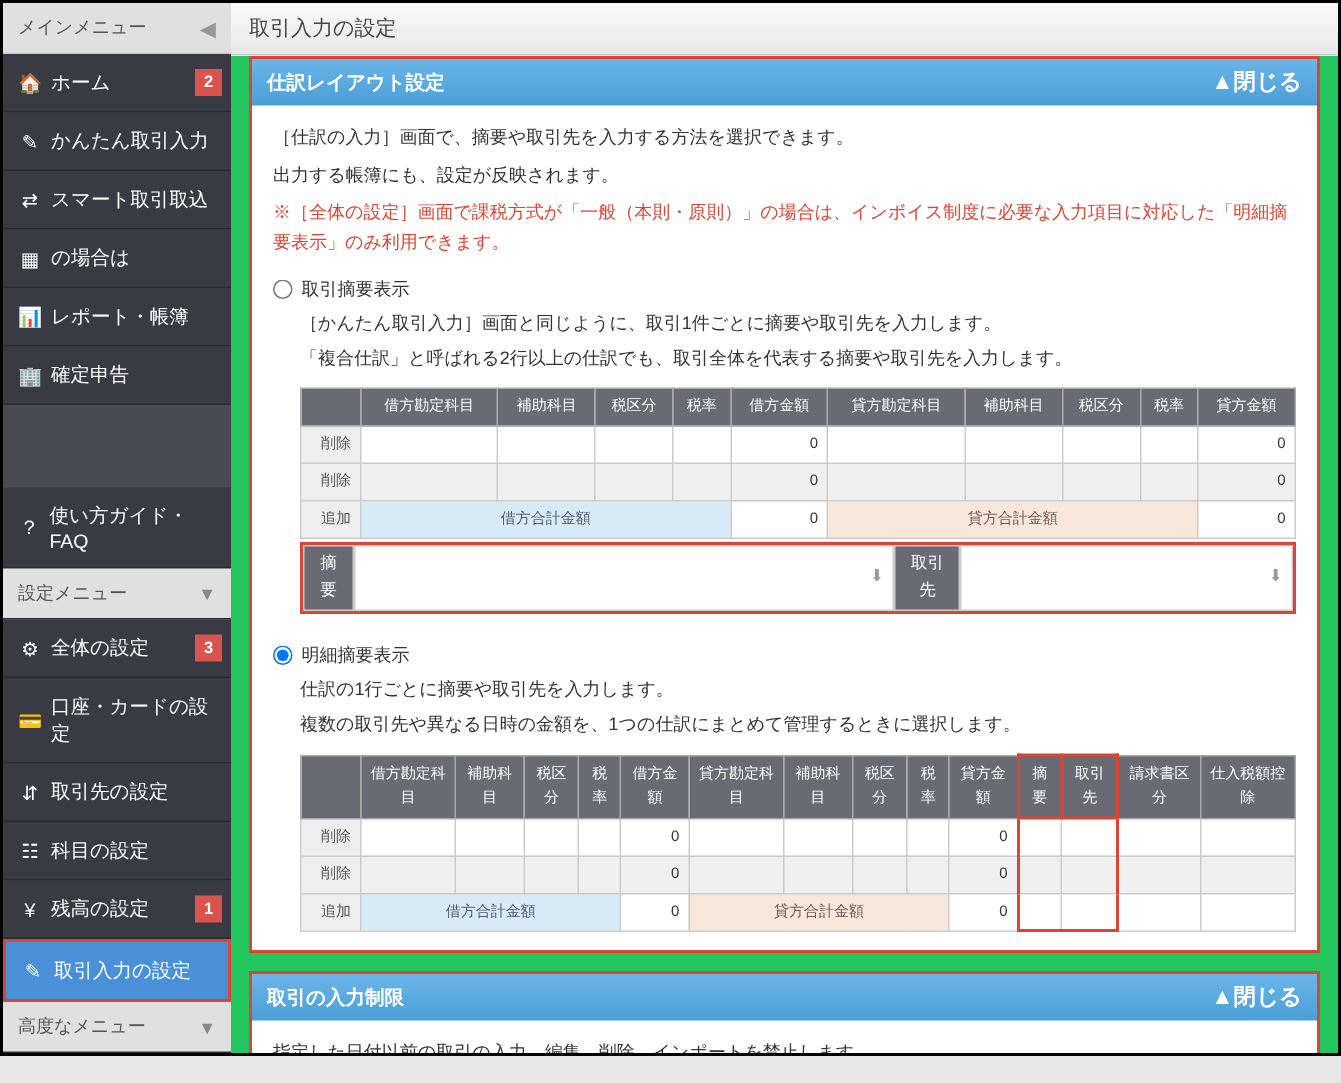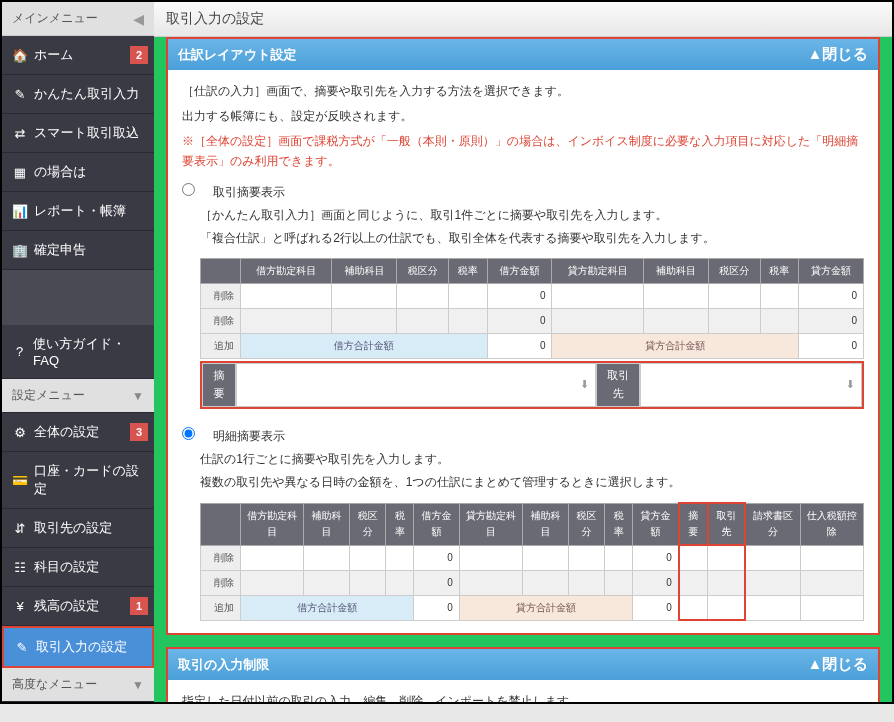--- a/index.html
+++ b/index.html
@@ -16,21 +16,21 @@
 .badge { position: absolute; right: 6px; top: 50%; transform: translateY(-50%); background: #d9534f; color: #fff; width: 18px; height: 18px; display: flex; align-items: center; justify-content: center; font-size: 11px; font-weight: bold; }
 .main { flex: 1; background: #fff; display: flex; flex-direction: column; overflow: hidden; }
 .titlebar { background: linear-gradient(#fafafa, #e8e8e8); padding: 8px 12px; border-bottom: 1px solid #ccc; font-size: 14px; color: #444; }
 .content { flex: 1; padding: 0 12px; overflow: auto; background: #22c55e; }
 .panel { border: 2px solid #d43; margin-bottom: 12px; background: #fff; }
 .panel-header { background: linear-gradient(#6bb5e8, #4a9fd8); color: #fff; padding: 6px 10px; display: flex; justify-content: space-between; align-items: center; font-size: 13px; font-weight: bold; }
 .panel-header .close { font-size: 15px; cursor: pointer; }
 .panel-body { padding: 12px 14px; font-size: 12px; line-height: 1.6; }
 .note { margin-bottom: 6px; }
 .warn { color: #d43; margin: 6px 0 12px; }
-.radio-row { margin: 8px 0 4px; display: flex; align-items: flex-start; gap: 16px; }
+.radio-row { margin: 8px 0 4px; display: flex; align-items: center; gap: 4px; }
 .radio-row input { margin-right: 2px; }
 .indent { margin-left: 18px; margin-bottom: 4px; }
 .tbl-wrap { margin: 10px 0 0 18px; }
 table.grid { border-collapse: collapse; width: 100%; font-size: 10px; }
 table.grid th { background: #6a6a75; color: #fff; padding: 4px 4px; border: 1px solid #aaa; font-weight: normal; text-align: center; }
 table.grid td { border: 1px solid #ccc; padding: 4px 6px; text-align: right; height: 20px; }
 table.grid td.lbl { background: #eee; text-align: right; color: #555; width: 40px; }
 table.grid td.lblb { background: #d8ecf8; text-align: center; color: #557; }
 table.grid td.lblr { background: #f8e8dc; text-align: center; color: #755; }
 table.grid td.alt { background: #f0f0f0; }

